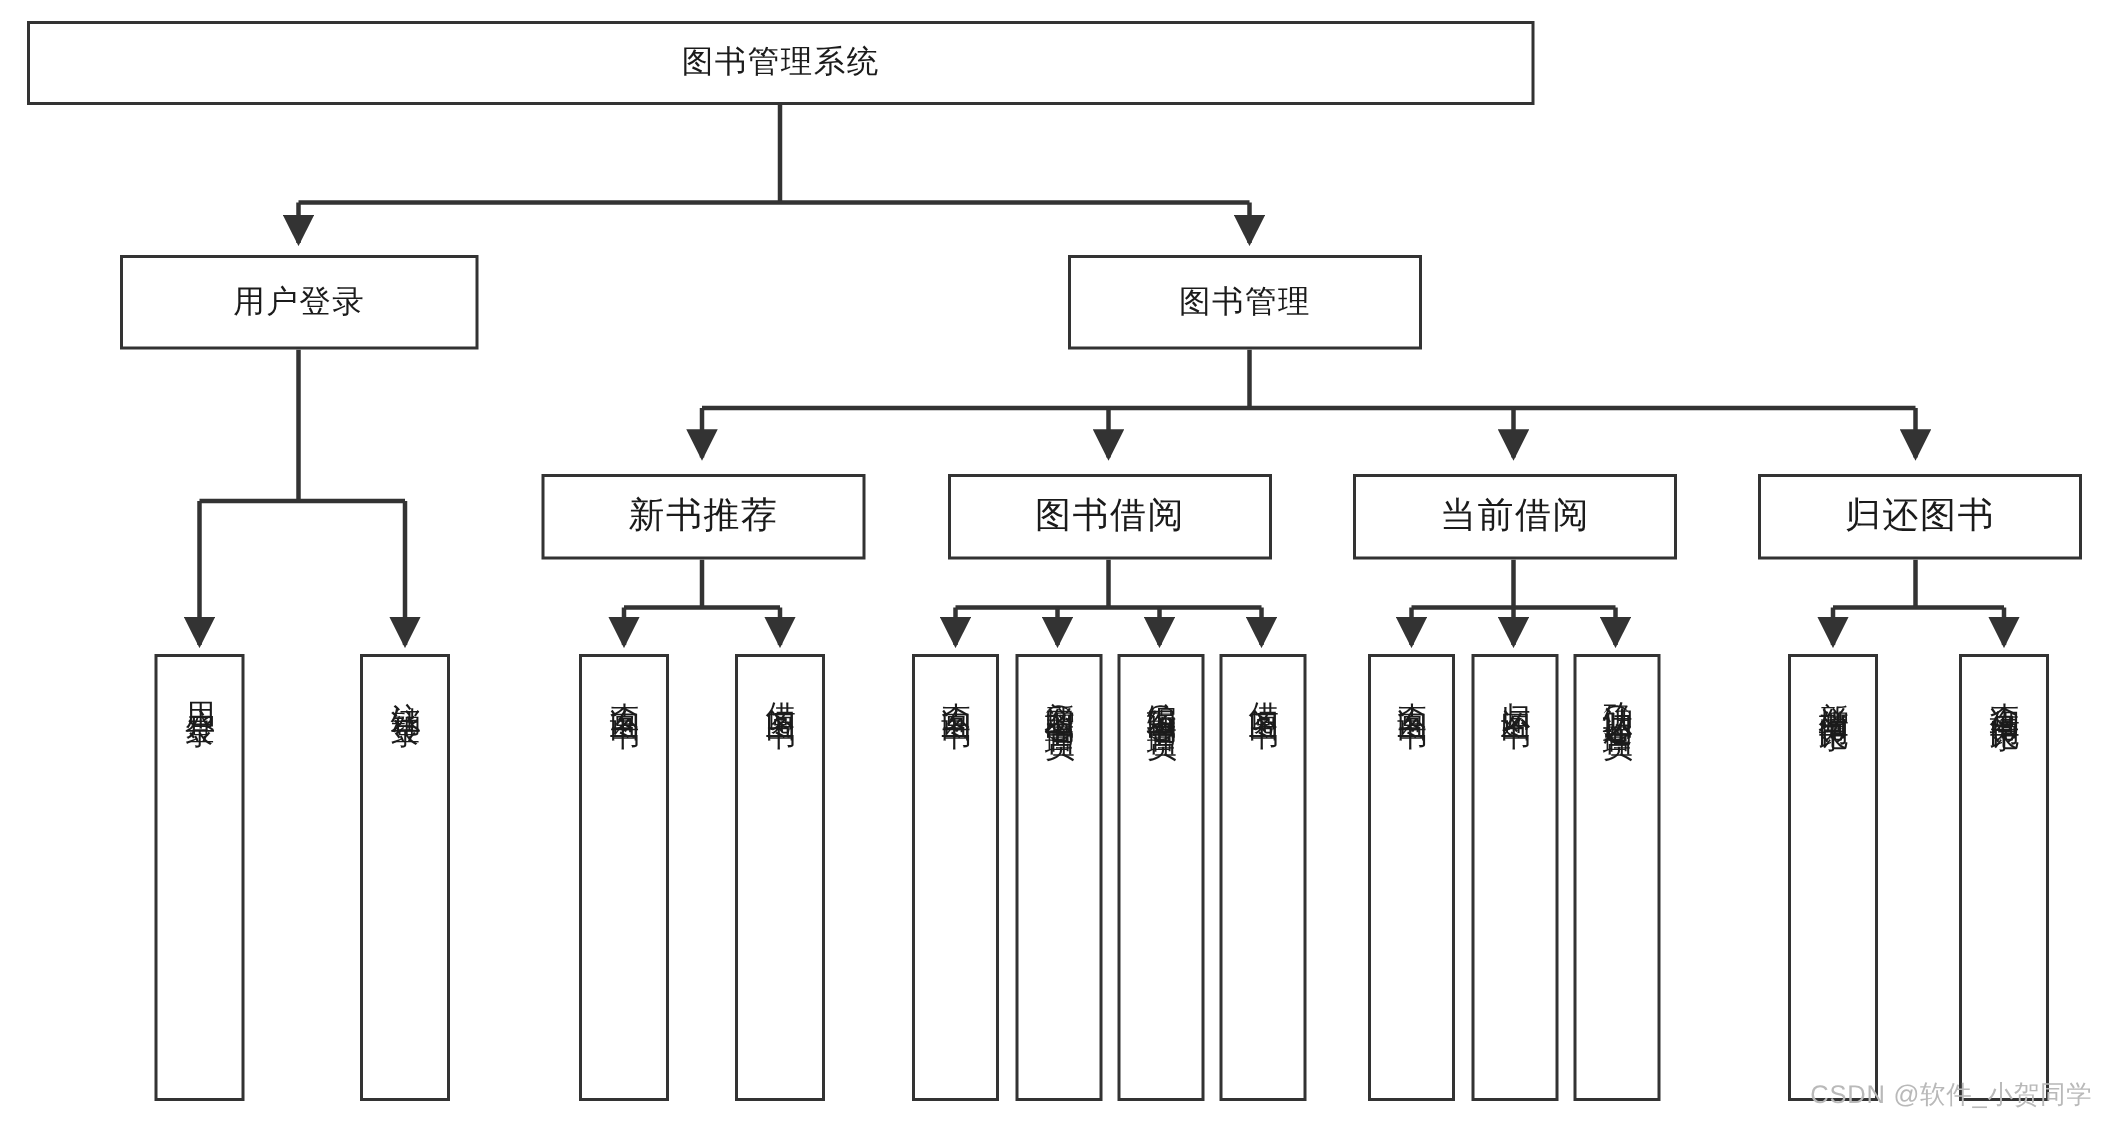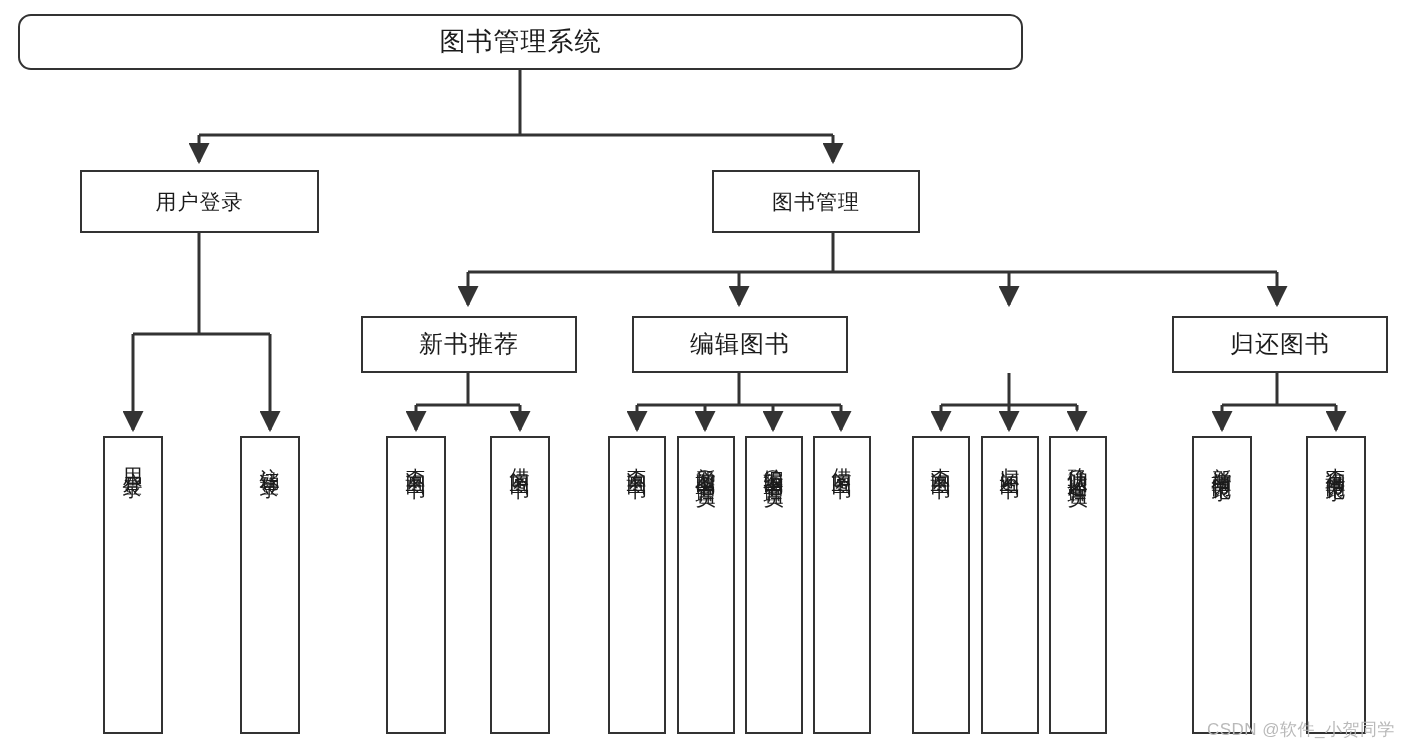--- a/index.html
+++ b/index.html
@@ -27,21 +27,21 @@
     border:2px solid #333333;
     display:flex;
     align-items:center;
     justify-content:center;
     color:#1b1b1b;
     font-size:21px;
     line-height:1.12;
     letter-spacing:1px;
     z-index:2;
   }
-  .node.root{font-size:26px;border-radius:13px;}
+  .node.root{font-size:21px;}
   .node.lvl2{font-size:21px;}
   .node.lvl3{font-size:24px;}
   
   .node.leaf{
     font-size:20px;
     letter-spacing:3px;
     padding:14px 0;
     align-items:flex-start;
     justify-content:center;
   }
@@ -120,29 +120,32 @@
     </g>
   </svg>
 
   <div class="node root" style="left:18px;top:14px;width:1005px;height:56px;">
     <span>图书管理系统</span>
   </div>
 
   <div class="node lvl2" style="left:80px;top:170px;width:239px;height:63px;">
     <span>用户登录</span>
   </div>
-  <div class="node lvl2" style="left:712px;top:170px;width:208px;height:63px;text-align:center;">
+  <div class="node lvl2" style="left:712px;top:170px;width:236px;height:63px;text-align:center;">
     <span>图书管理</span>
   </div>
 
   <div class="node lvl3" style="left:361px;top:316px;width:216px;height:57px;">
     <span>新书推荐</span>
   </div>
   <div class="node lvl3" style="left:632px;top:316px;width:216px;height:57px;">
-    <span>编辑图书</span>
+    <span>图书借阅</span>
+  </div>
+  <div class="node lvl3" style="left:902px;top:316px;width:216px;height:57px;">
+    <span>当前借阅</span>
   </div>
   <div class="node lvl3" style="left:1172px;top:316px;width:216px;height:57px;">
     <span>归还图书</span>
   </div>
 
   <div class="node leaf" style="left:103px;top:436px;width:60px;height:298px;">
     <span class="vtext">用户登录</span>
   </div>
   <div class="node leaf" style="left:240px;top:436px;width:60px;height:298px;">
     <span class="vtext">注销登录</span>

